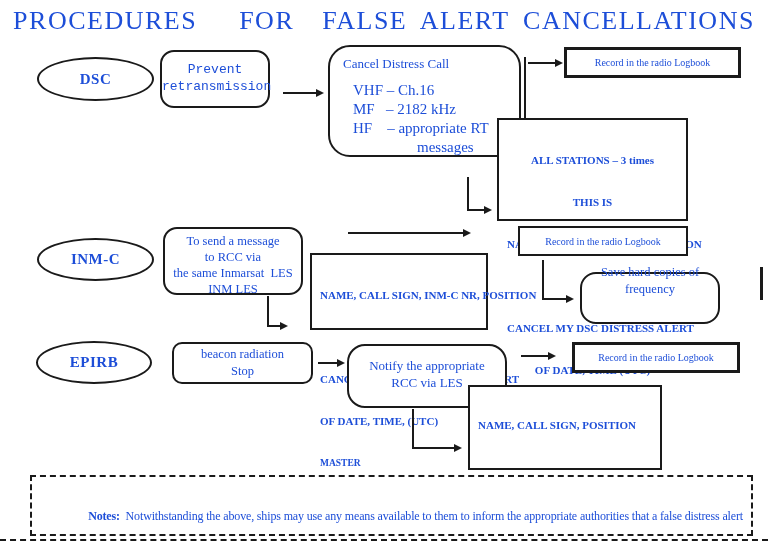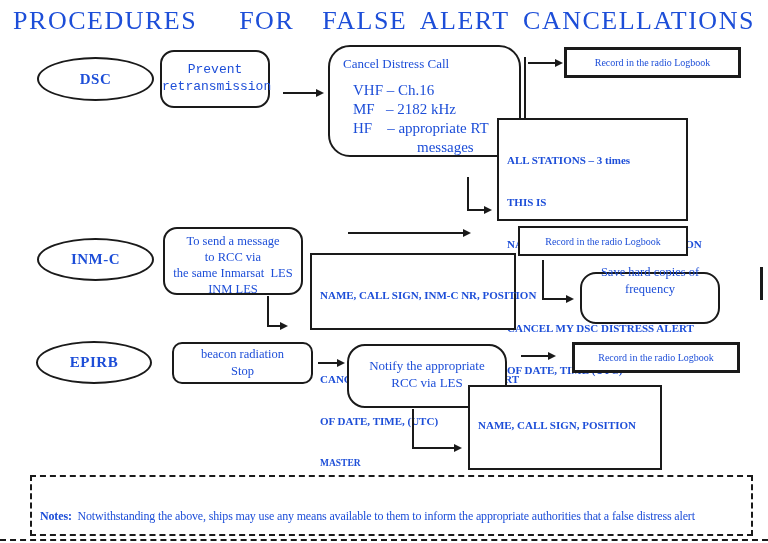--- a/index.html
+++ b/index.html
@@ -71,21 +71,21 @@
   <div class="abs rec" style="left:564px; top:47px; width:177px; height:31px; box-sizing:border-box;">
     <span>Record in the radio Logbook</span>
   </div>
 
   <div class="abs vl" style="left:524px; top:57px; height:61px;"></div>
 
   <div class="abs vl" style="left:467px; top:177px; height:34px;"></div>
   <div class="abs hl" style="left:467px; top:209px; width:17px;"></div>
   <div class="abs ah" style="left:484px; top:206px;"></div>
 
-  <div class="abs sq caps capbox" style="left:497px; top:118px; width:191px; height:103px; box-sizing:border-box;">
+  <div class="abs sq caps capbox" style="left:497px; top:118px; width:191px; height:103px; box-sizing:border-box;text-align:center;">
     <div>ALL STATIONS – 3 times</div>
     <div>THIS IS</div>
     <div>NAME, CALL SIGN, MMSI, POSITION</div>
     <div></div>
     <div>CANCEL MY DSC DISTRESS ALERT</div>
     <div>OF DATE, TIME (UTC)</div>
     <div>MASTER</div>
   </div>
 
   <div class="abs oval" style="left:37px; top:238px; width:113px; height:39px;">
@@ -99,21 +99,21 @@
     <div style="white-space:pre;">INM LES</div>
   </div>
 
   <div class="abs hl" style="left:348px; top:232px; width:116px;"></div>
   <div class="abs ah" style="left:463px; top:229px;"></div>
 
   <div class="abs rec rec2" style="left:518px; top:226px; width:170px; height:30px; box-sizing:border-box;">
     <span>Record in the radio Logbook</span>
   </div>
 
-  <div class="abs sq caps capbox" style="left:310px; top:253px; width:206px; height:77px; box-sizing:border-box;">
+  <div class="abs sq caps capbox" style="left:310px; top:253px; width:178px; height:77px; box-sizing:border-box;">
     <div>NAME, CALL SIGN, INM-C NR, POSITION</div>
     <div></div>
     <div>CANCEL MY INM-C DISTRESS ALERT</div>
     <div>OF DATE, TIME, (UTC)</div>
     <div class="master-small">MASTER</div>
   </div>
 
   <div class="abs vl" style="left:267px; top:296px; height:31px;"></div>
   <div class="abs hl" style="left:267px; top:325px; width:13px;"></div>
   <div class="abs ah" style="left:280px; top:322px;"></div>
@@ -160,21 +160,21 @@
 
   <div class="abs sq caps capbox" style="left:468px; top:385px; width:194px; height:85px; line-height:13.5px; box-sizing:border-box;">
     <div>NAME, CALL SIGN, POSITION</div>
     <div style="min-height:13px;"></div>
     <div>CANCEL MY EPIRB DISTRESS ALERT</div>
     <div>OF DATE, TIME, (UTC)</div>
     
     
   </div>
 
-  <div class="abs notesbox" style="left:30px; top:475px; width:723px; height:61px; box-sizing:border-box;">
+  <div class="abs notesbox" style="left:30px; top:475px; width:723px; height:61px; box-sizing:border-box;text-align:right;">
     <div><b>Notes:</b><span>  Notwithstanding the above, ships may use any means available to them to inform the appropriate authorities that a false distress alert</span></div>
     
     
     
   </div>
 
   <div class="abs dashline" style="left:0px; top:539px; width:768px;"></div>
 
 </div>
 

